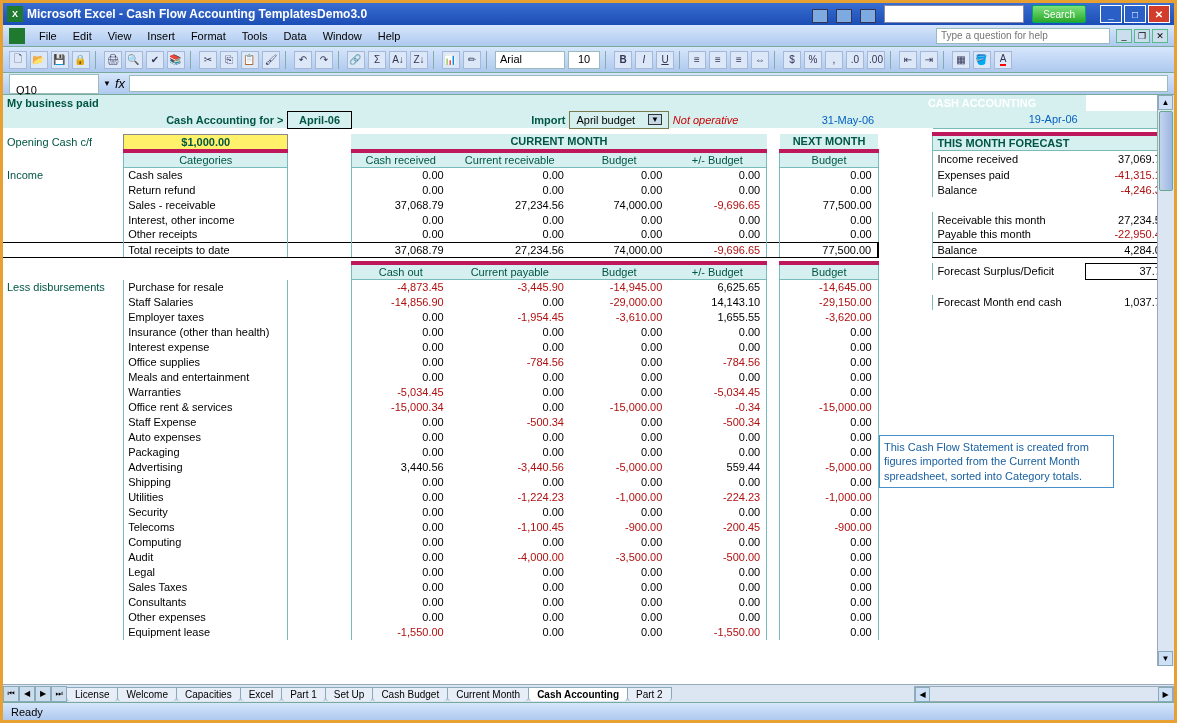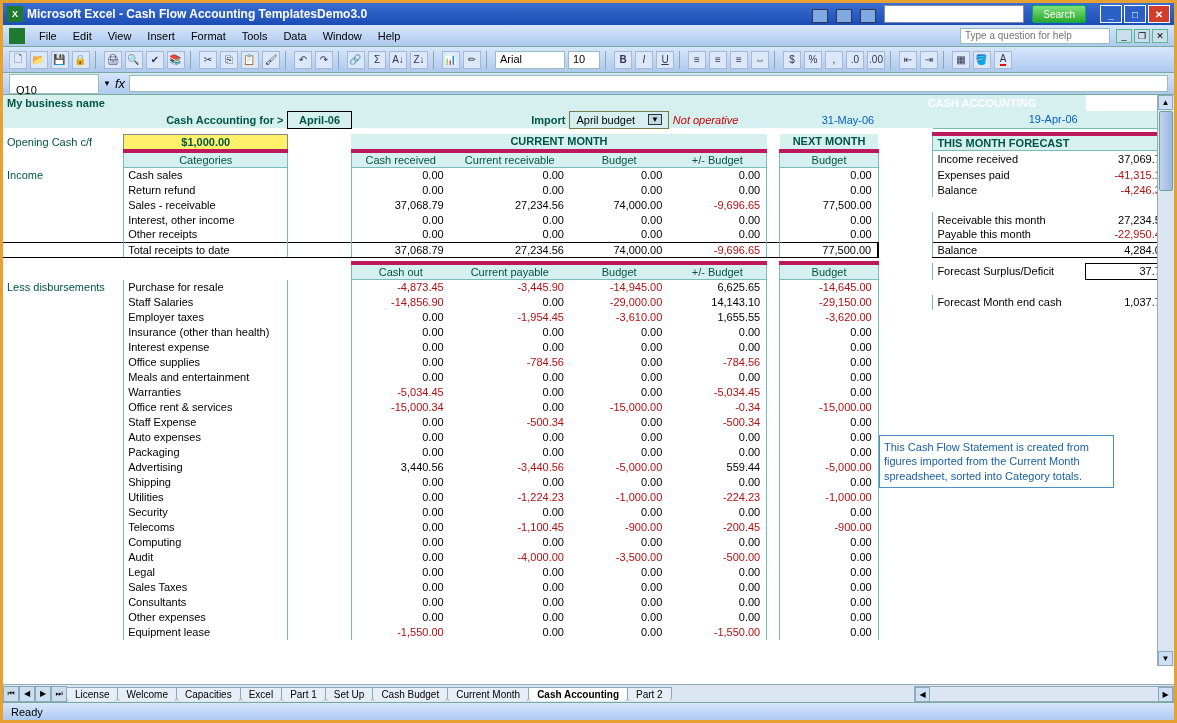--- a/index.html
+++ b/index.html
@@ -12,28 +12,28 @@
 .titlebar-right .tb-icon { width:16px; height:14px; background:#7daae0; border:1px solid #335; }
 .search-box { height:18px; width:140px; background:#fff; border:1px solid #88a; }
 .search-btn { height:18px; padding:0 10px; background:linear-gradient(#7de07d,#2aa82a); border:1px solid #0a6; color:#fff; font-size:10px; border-radius:2px; }
 .win-btns { display:flex; gap:2px; margin-left:6px; }
 .win-btn { width:22px; height:18px; border:1px solid #fff; display:flex; align-items:center; justify-content:center; font-size:10px; color:#fff; }
 .win-min,.win-max { background:#2a5fc8; }
 .win-close { background:#d23c2a; }
 .menubar { height:22px; background:linear-gradient(#d6e6fb,#aec9ef); display:flex; align-items:center; padding:0 6px; border-bottom:1px solid #7a9; }
 .menu-icon { width:16px; height:16px; background:#1f7a2f; margin-right:6px; }
 .menu-item { padding:2px 8px; font-size:11px; color:#000; }
-.helpbox { margin-left:auto; width:150px; height:16px; border:1px solid #9bb; background:#fff; font-size:10px; color:#888; padding:1px 4px; }
+.helpbox { margin-left:auto; width:174px; height:16px; border:1px solid #9bb; background:#fff; font-size:10px; color:#888; padding:1px 4px; }
 .doc-win-btns { display:flex; gap:2px; margin-left:6px; }
 .doc-win-btn { width:16px; height:14px; border:1px solid #5b8; background:#cde; font-size:9px; display:flex; align-items:center; justify-content:center; }
 .toolbar { height:26px; background:linear-gradient(#d6e6fb,#aec9ef); display:flex; align-items:center; padding:0 6px; gap:3px; border-bottom:1px solid #7a9; }
 .tb-btn { width:18px; height:18px; background:#dce8f8; border:1px solid #a5b8d8; display:flex; align-items:center; justify-content:center; font-size:10px; color:#335; }
 .tb-sep { width:4px; height:18px; border-left:1px solid #8aa; margin:0 2px; }
 .font-name { width:70px; height:18px; border:1px solid #9bb; background:#fff; padding:1px 4px; font-size:11px; }
-.font-size { width:32px; height:18px; border:1px solid #9bb; background:#fff; padding:1px 4px; font-size:11px; }
+.font-size { width:32px; height:18px; border:1px solid #9bb; background:#fff; padding:1px 4px; font-size:11px; text-align:center; }
 .formulabar { height:22px; background:linear-gradient(#d6e6fb,#aec9ef); display:flex; align-items:center; padding:0 6px; gap:4px; border-bottom:1px solid #7a9; }
 .name-box { width:90px; height:17px; border:1px solid #9bb; background:#fff; padding:9px 6px; font-size:11px; }
 .fx { font-style:italic; font-size:13px; }
 .sheet-area { flex:1; overflow:hidden; position:relative; display:flex; }
 .sheet { flex:1; overflow:auto; background:#fff; position:relative; }
 table.grid { border-collapse:collapse; width:100%; }
 table.grid td { font-size:11px; padding:1px 4px; height:15px; white-space:nowrap; }
 .title-row td { background:#d5f0ef; }
 .biz-name { font-weight:bold; font-size:13px; color:#054; }
 .hdr-dark { background:#029060; color:#fff; font-weight:bold; text-align:center; font-size:12px; padding:2px 8px !important; }
@@ -192,21 +192,21 @@
             <col style="width: 90px;">
             <col style="width: 90px;">
             <col style="width: 12px;">
             <col style="width: 90px;">
             <col style="width: 50px;">
             <col style="width: 140px;">
             <col style="width: 80px;">
           </colgroup>
           <tbody>
             <tr class="title-row">
-              <td class="biz-name" colspan="2">My business name</td>
+              <td class="biz-name" colspan="2">My business paid</td>
               <td colspan="6"></td>
               <td></td>
               <td class="hdr-dark" colspan="2">CASH ACCOUNTING</td>
             </tr>
             <tr class="title-row">
               <td></td>
               <td class="lbl-bold" style="text-align:right">Cash Accounting for &gt;</td>
               <td class="period-box">April-06</td>
               <td></td>
               <td class="lbl-bold" style="text-align:right">Import</td>

